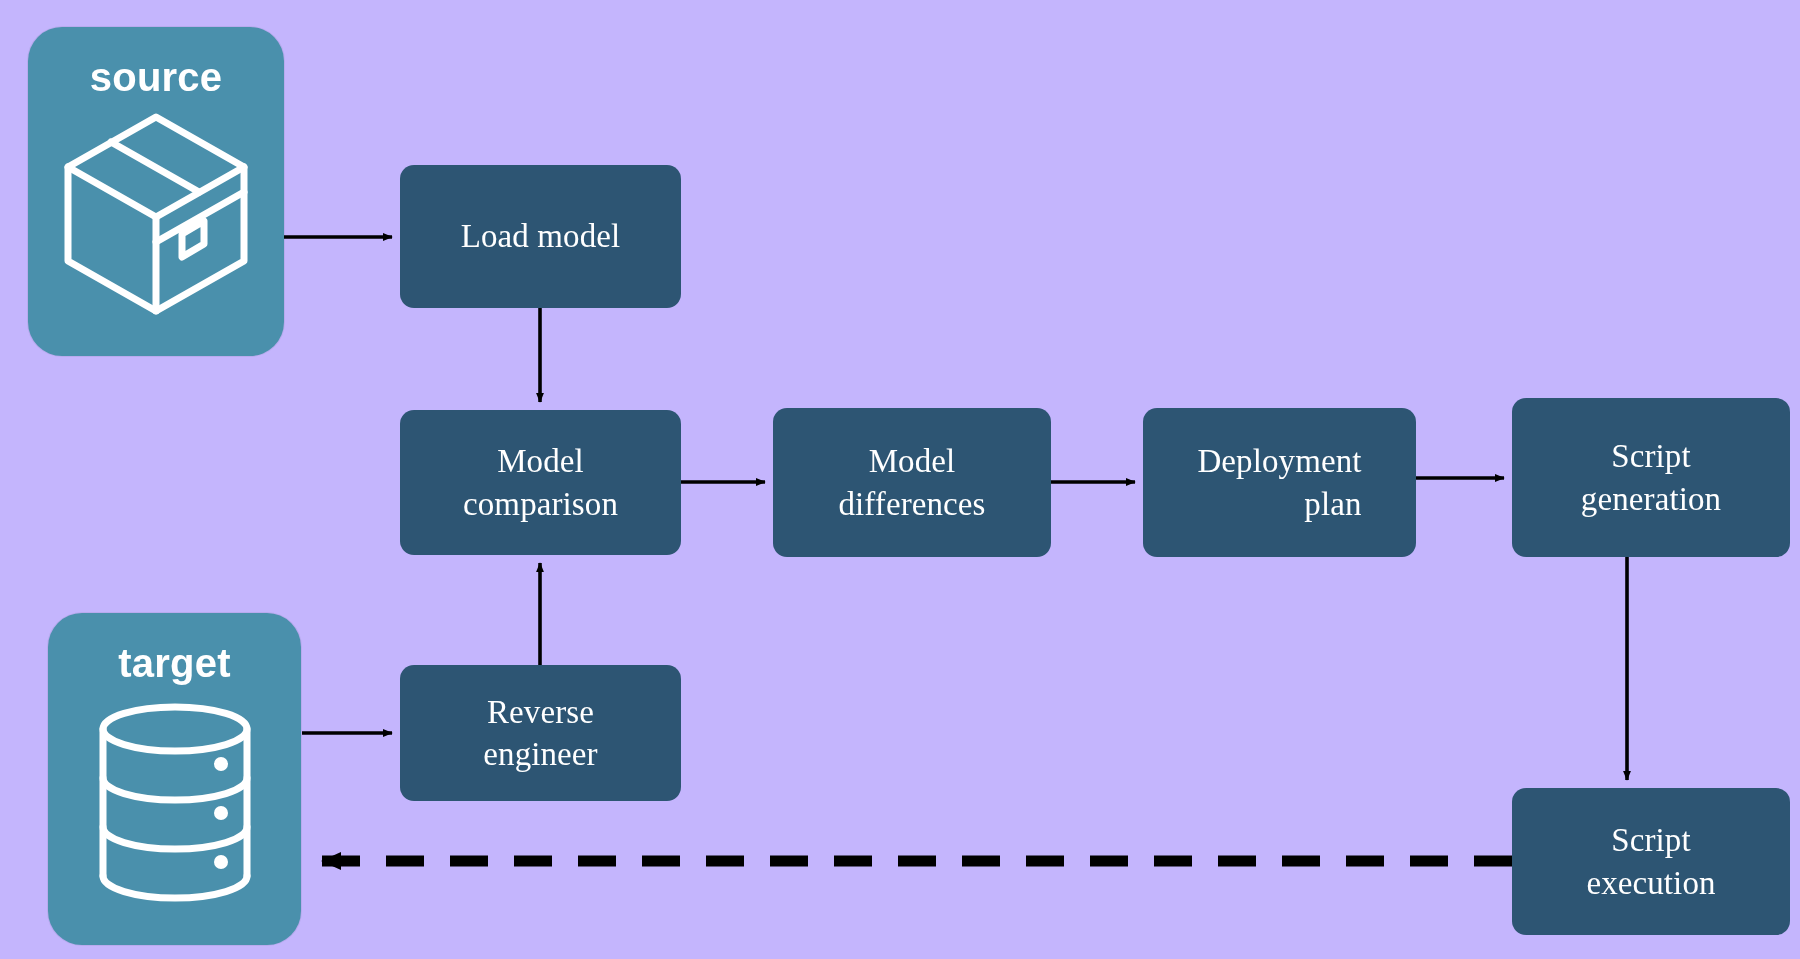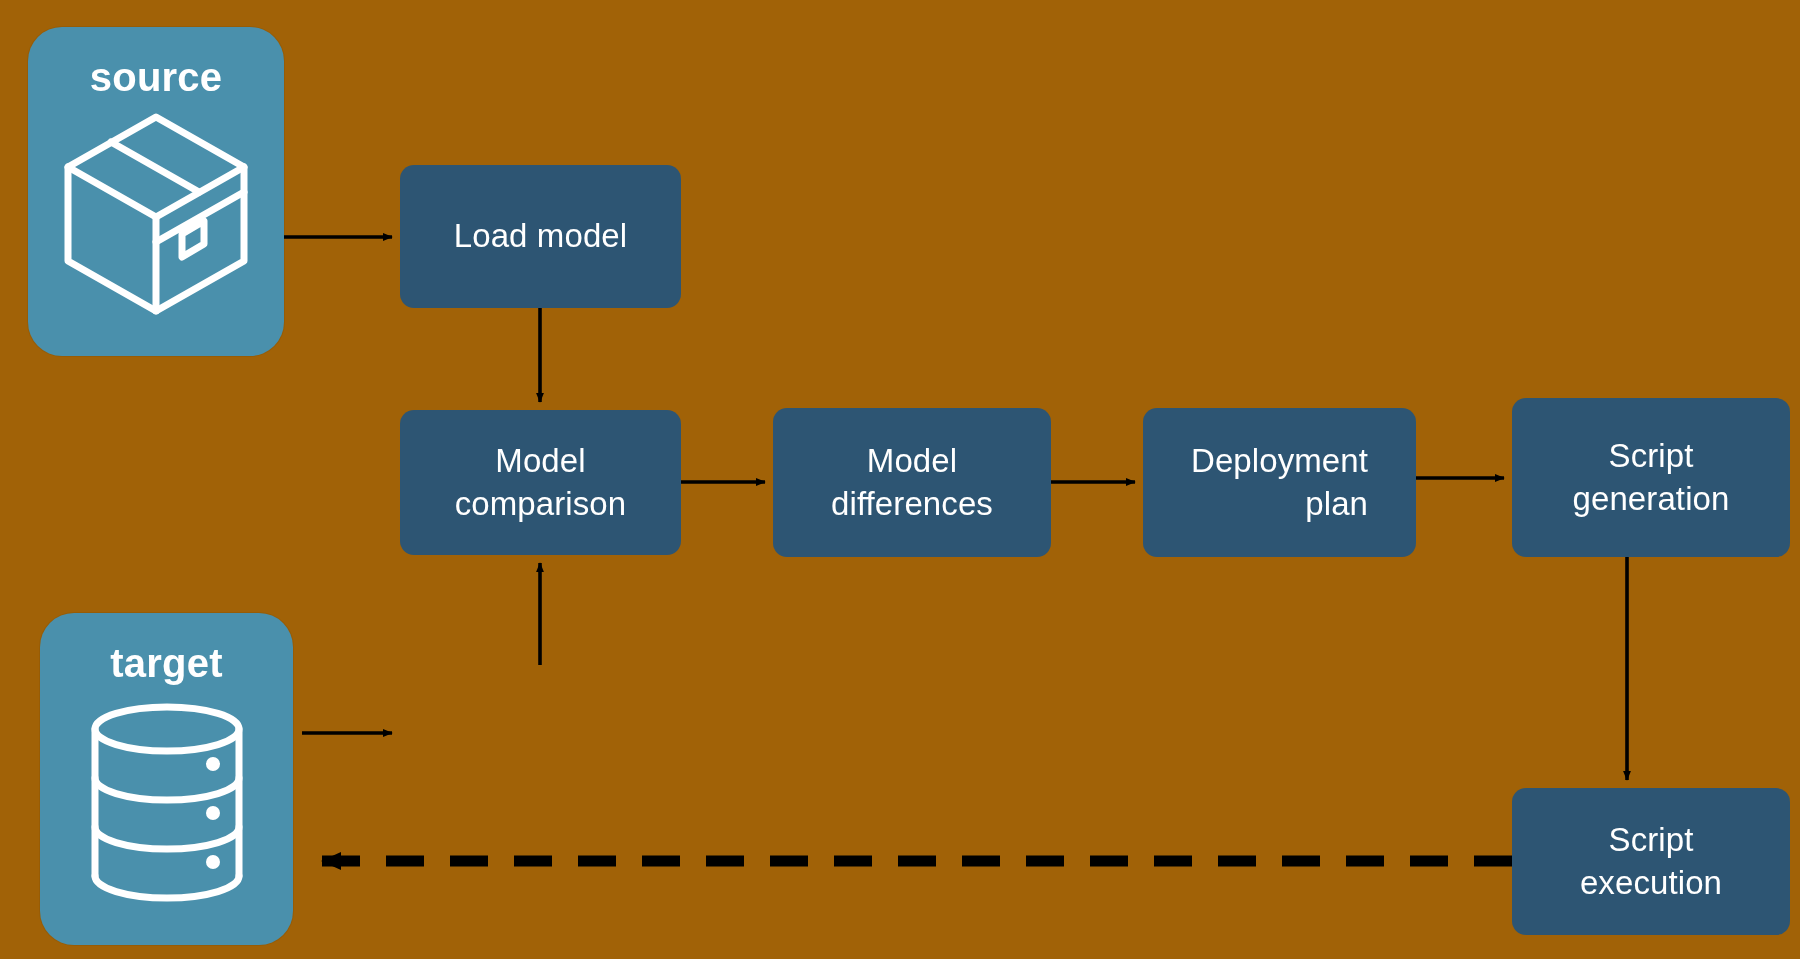--- a/index.html
+++ b/index.html
@@ -7,21 +7,21 @@
     padding: 0;
     background: #ffffff;
   }
   body {
     font-family: "Liberation Sans", sans-serif;
   }
   #canvas {
     position: relative;
     width: 1800px;
     height: 959px;
-    background: #a16207;
+    background: #c4b5fd;
     overflow: hidden;
   }
   .endpoint {
     position: absolute;
     background: #4a90ac;
     border-radius: 34px;
     box-shadow: 0 0 0 1px rgba(0,0,0,0.06);
     display: flex;
     flex-direction: column;
     align-items: center;
@@ -48,20 +48,21 @@
     text-align: center;
     font-size: 33px;
     line-height: 1.28;
     letter-spacing: 0.1px;
     padding: 0 10px;
     box-sizing: border-box;
   }
   .node-label {
     display: block;
     white-space: pre-line;
+    font-family: Liberation Serif, serif;
   }
   #edges {
     position: absolute;
     left: 0;
     top: 0;
     width: 1800px;
     height: 959px;
     pointer-events: none;
   }
 </style>
@@ -111,21 +112,21 @@
 
           <path d="M49 31 L137 81"></path>
           <path d="M94 131 L182 81"></path>
 
           <path d="M120 123 L142 110 L142 133 L120 146 Z"></path>
         </g>
       </svg>
     </span>
   </div>
 
-  <div class="endpoint" style="left:40px; top:613px; width:253px; height:332px;">
+  <div class="endpoint" style="left:48px; top:613px; width:253px; height:332px;">
     <span class="endpoint-label">target</span>
     <span class="endpoint-icon" style="margin-top:18px;">
       <svg width="160" height="205" viewBox="0 0 160 205" xmlns="http://www.w3.org/2000/svg">
         <g fill="none" stroke="#ffffff" stroke-width="7" stroke-linejoin="round" stroke-linecap="round">
 
           <path d="M8 28 L8 175"></path>
           <path d="M152 28 L152 175"></path>
 
           <ellipse cx="80" cy="28" rx="72" ry="22"></ellipse>
 
@@ -160,19 +161,23 @@
   <div class="node" style="left:1143px; top:408px; width:273px; height:149px;text-align:right;">
     <span class="node-label">Deployment
 plan</span>
   </div>
 
   <div class="node" style="left:1512px; top:398px; width:278px; height:159px;">
     <span class="node-label">Script
 generation</span>
   </div>
 
+  <div class="node" style="left:400px; top:665px; width:281px; height:136px;">
+    <span class="node-label">Reverse
+engineer</span>
+  </div>
 
   <div class="node" style="left:1512px; top:788px; width:278px; height:147px;">
     <span class="node-label">Script
 execution</span>
   </div>
 
 </div>
 
 </body></html>

